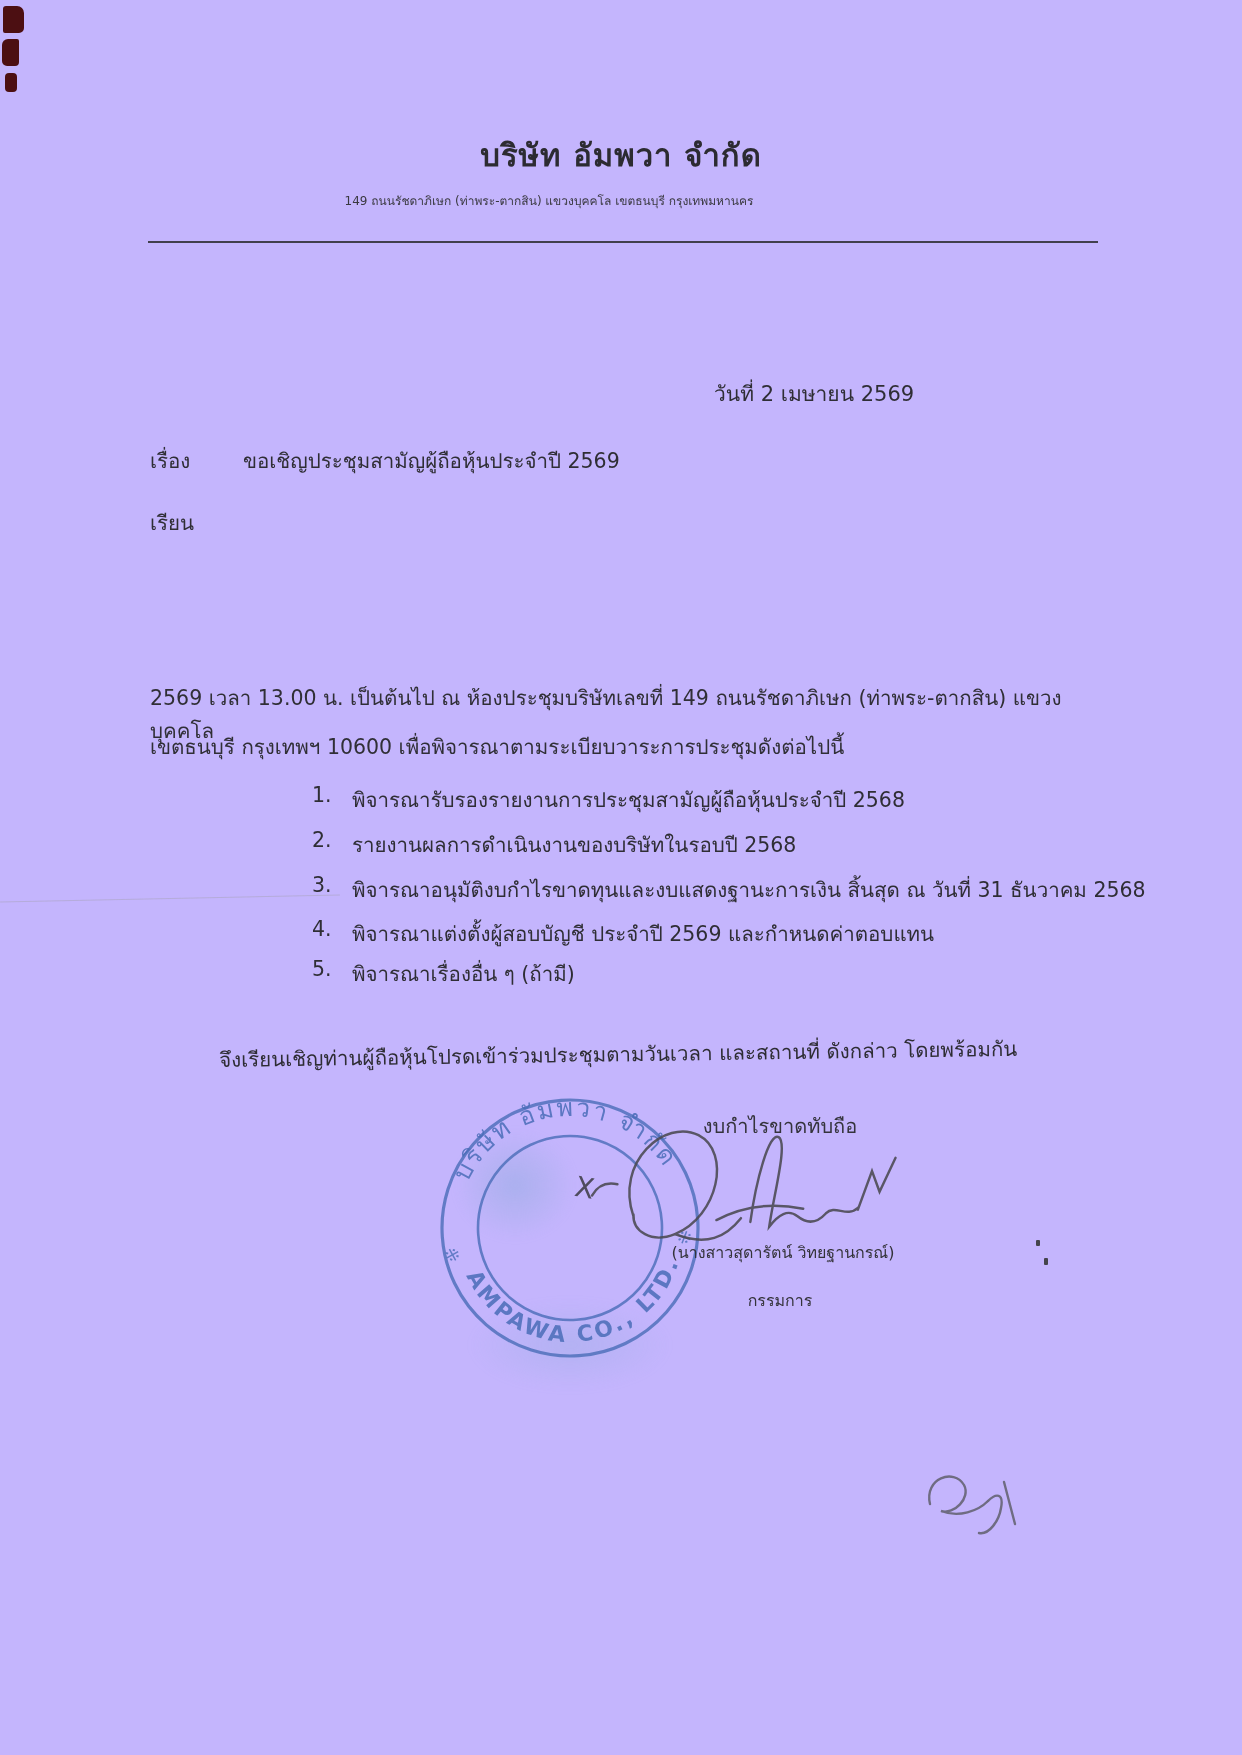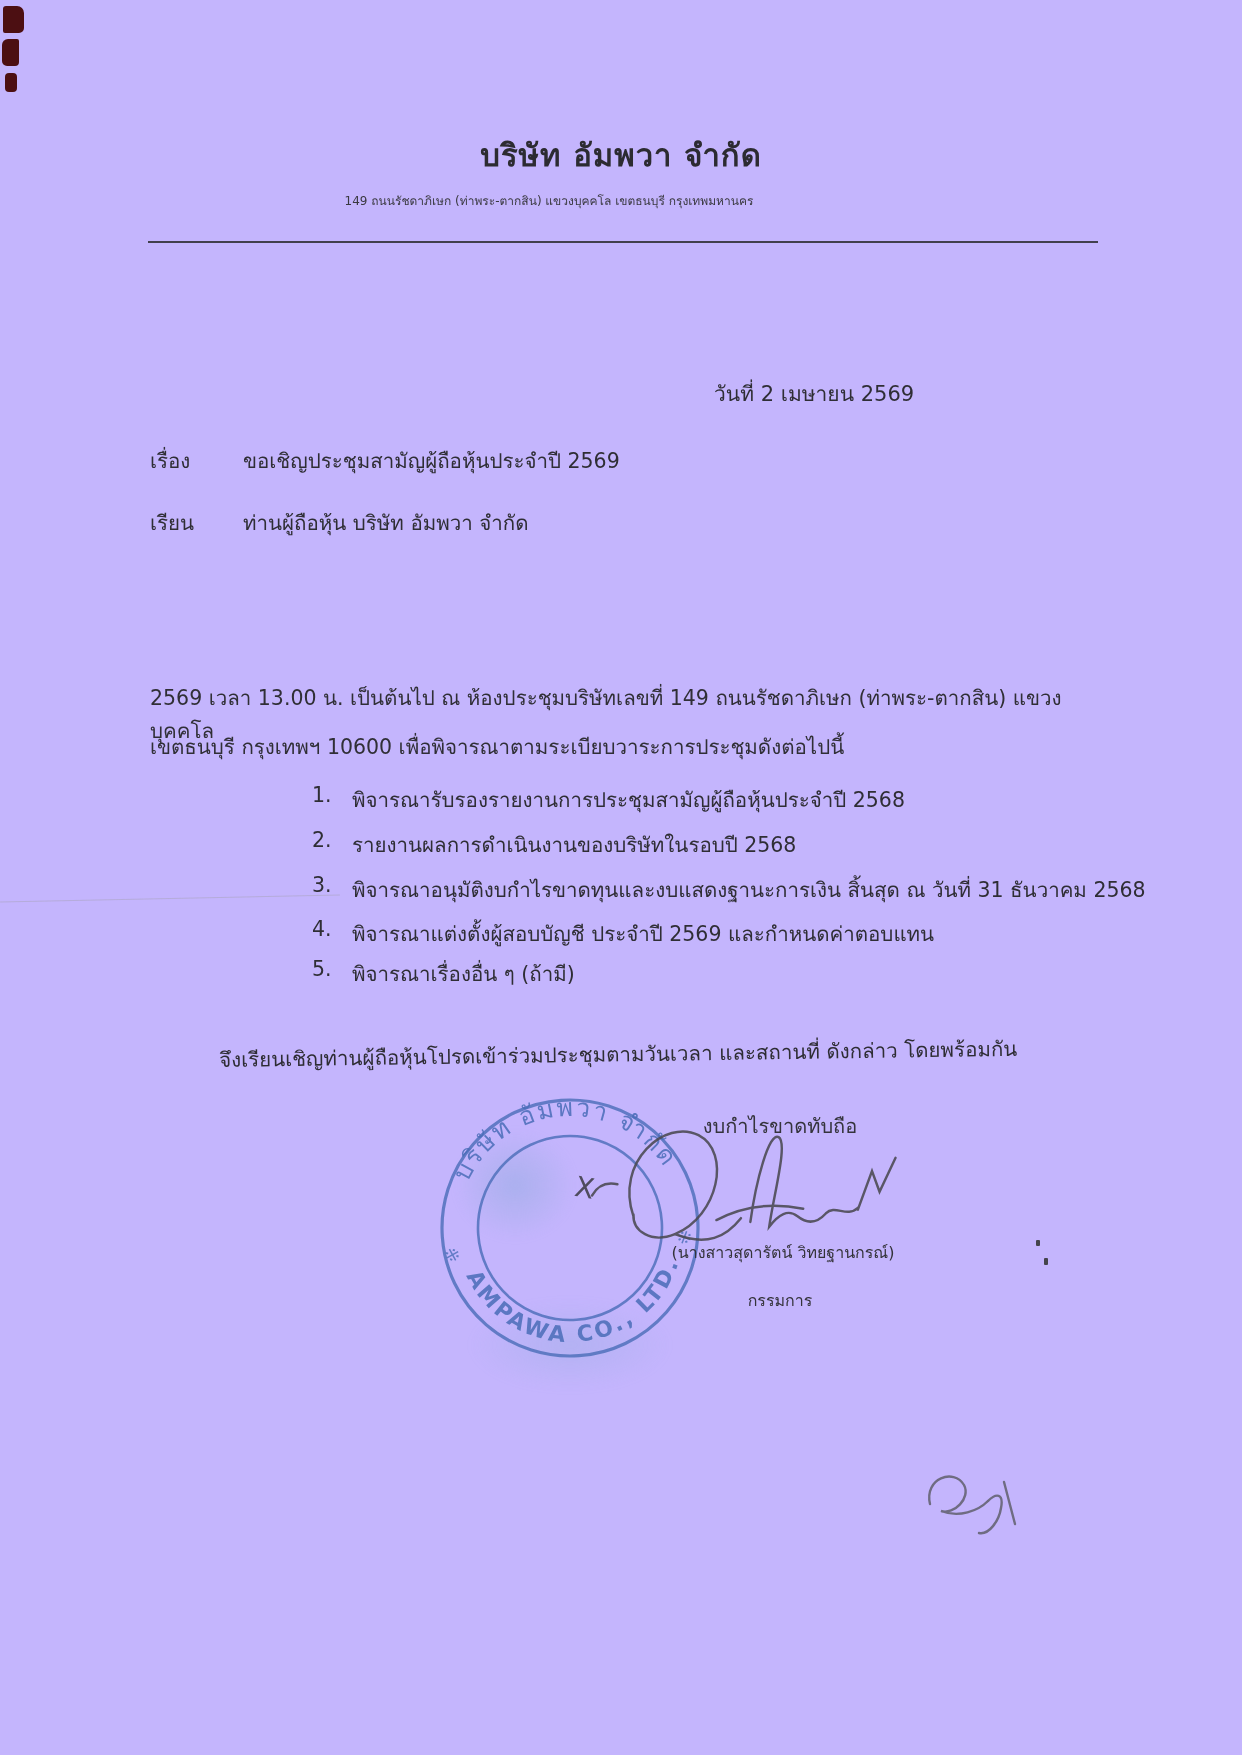--- a/index.html
+++ b/index.html
@@ -88,21 +88,20 @@
   <div class="abs header-rule"></div>
 
   <div class="abs date-line">วันที่ 2 เมษายน 2569</div>
 
   <div class="abs label-row subject-row">
     <span class="lbl">เรื่อง</span>
     <span>ขอเชิญประชุมสามัญผู้ถือหุ้นประจำปี 2569</span>
   </div>
   <div class="abs label-row to-row">
     <span class="lbl">เรียน</span>
-    <span>ท่านผู้ถือหุ้น บริษัท อัมพวา จำกัด</span>
   </div>
 
   <div class="abs bodyline body2">2569 เวลา 13.00 น. เป็นต้นไป ณ ห้องประชุมบริษัทเลขที่ 149 ถนนรัชดาภิเษก (ท่าพระ-ตากสิน) แขวงบุคคโล</div>
   <div class="abs bodyline body3">เขตธนบุรี กรุงเทพฯ 10600 เพื่อพิจารณาตามระเบียบวาระการประชุมดังต่อไปนี้</div>
 
   <div class="agenda-item" style="top:783px;">
     <span class="no">1.</span>
     <span class="txt">พิจารณารับรองรายงานการประชุมสามัญผู้ถือหุ้นประจำปี 2568</span>
   </div>
   <div class="agenda-item" style="top:828px;">

